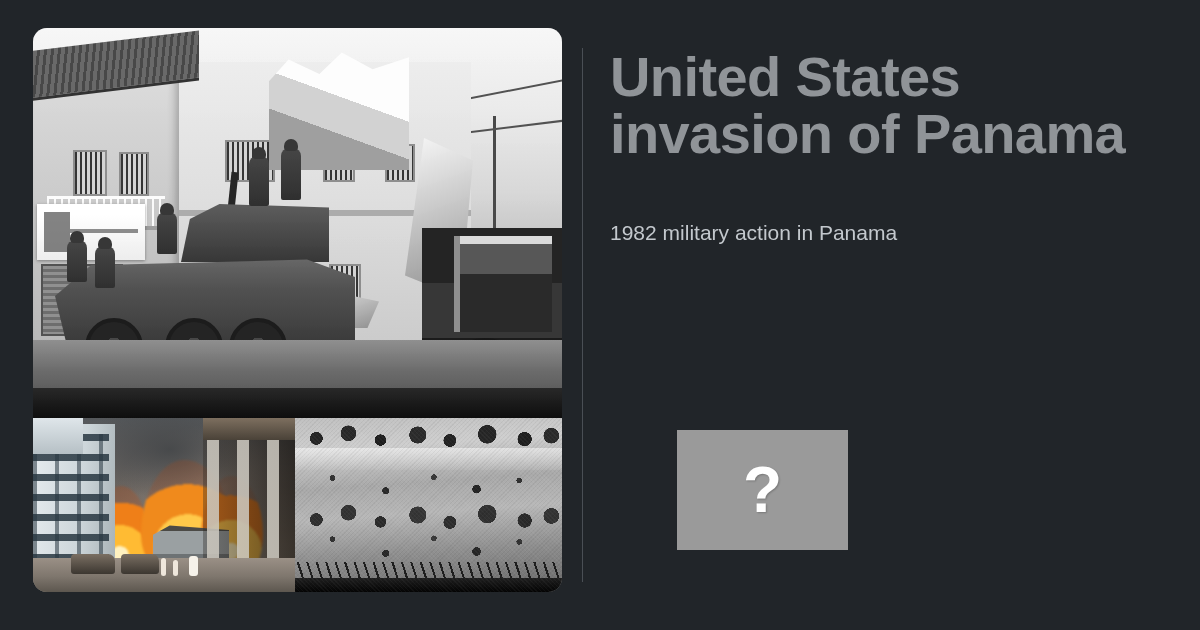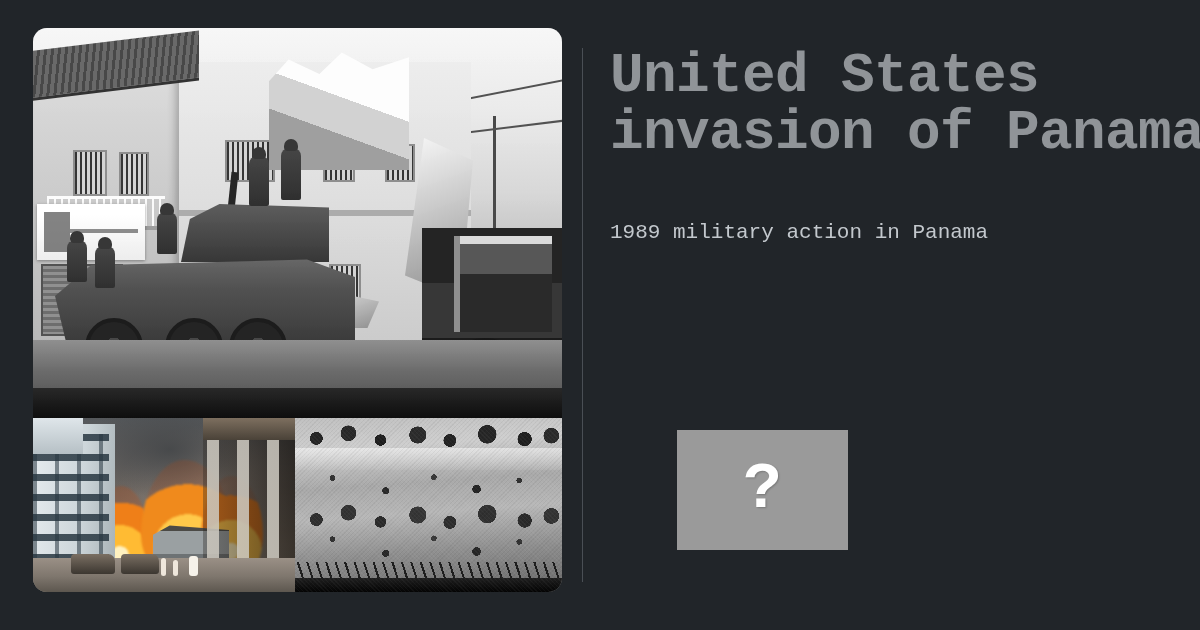--- a/index.html
+++ b/index.html
@@ -315,21 +315,20 @@
     left:582px; top:48px;
     width:1px; height:534px;
     background:#4a4f55;
   }
 
   
   .text-pane {
     position:relative;
     flex:1 1 auto;
     padding:0;
-    font-family:Liberation Mono, monospace;
   }
 
   .entity-title {
     position:absolute;
     left:15px;
     top:48px;
     width:700px;
     font-size:56px;
     line-height:57px;
     font-weight:bold;
@@ -491,21 +490,21 @@
 
   <div class="v-divider"></div>
 
   <div class="text-pane">
 
     <h1 class="entity-title">
       <span class="ln">United States</span>
       <span class="ln">invasion of Panama</span>
     </h1>
 
-    <div class="entity-desc">1989 military action in Panama</div>
+    <div class="entity-desc">1982 military action in Panama</div>
 
     <div class="tbd-badge">
       <div class="mark">
         <span>?</span>
       </div>
     </div>
 
   </div>
 </div>
 

